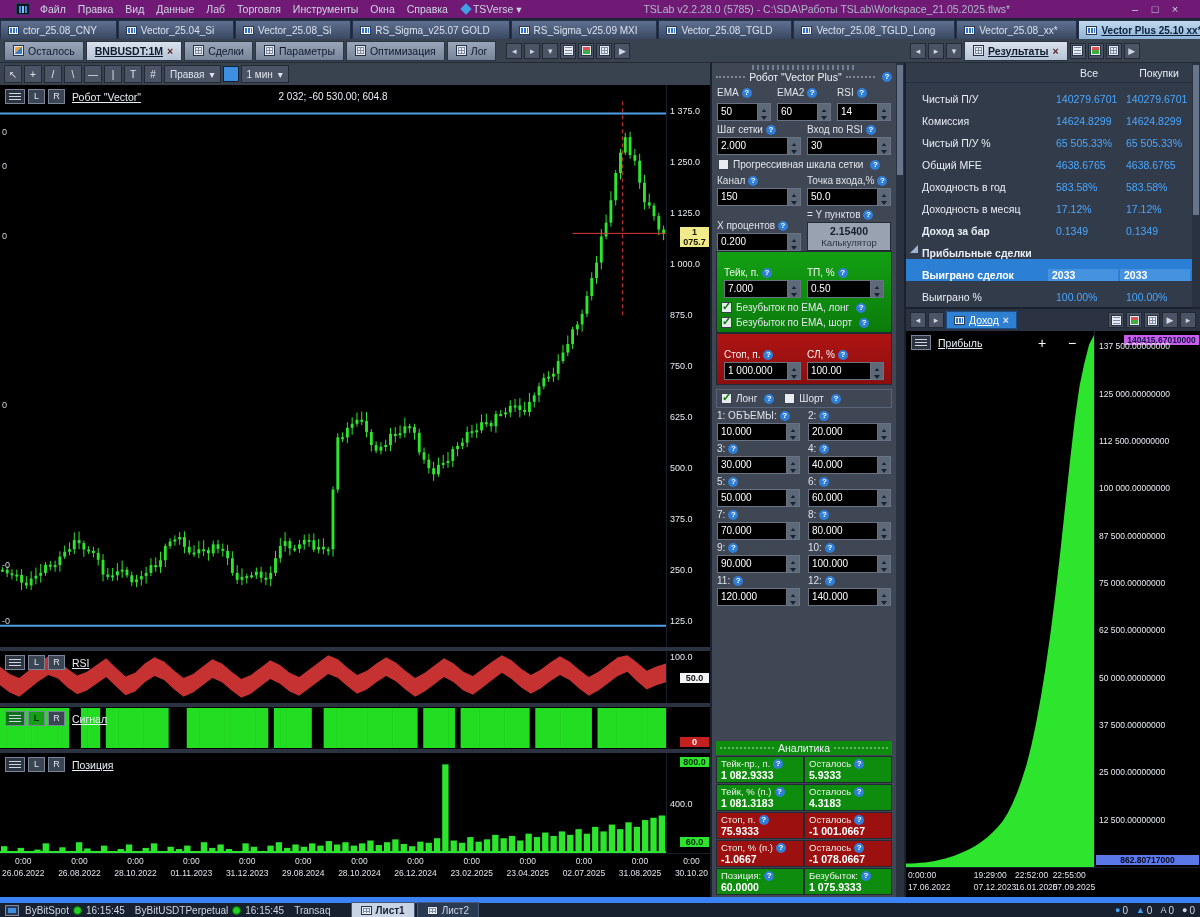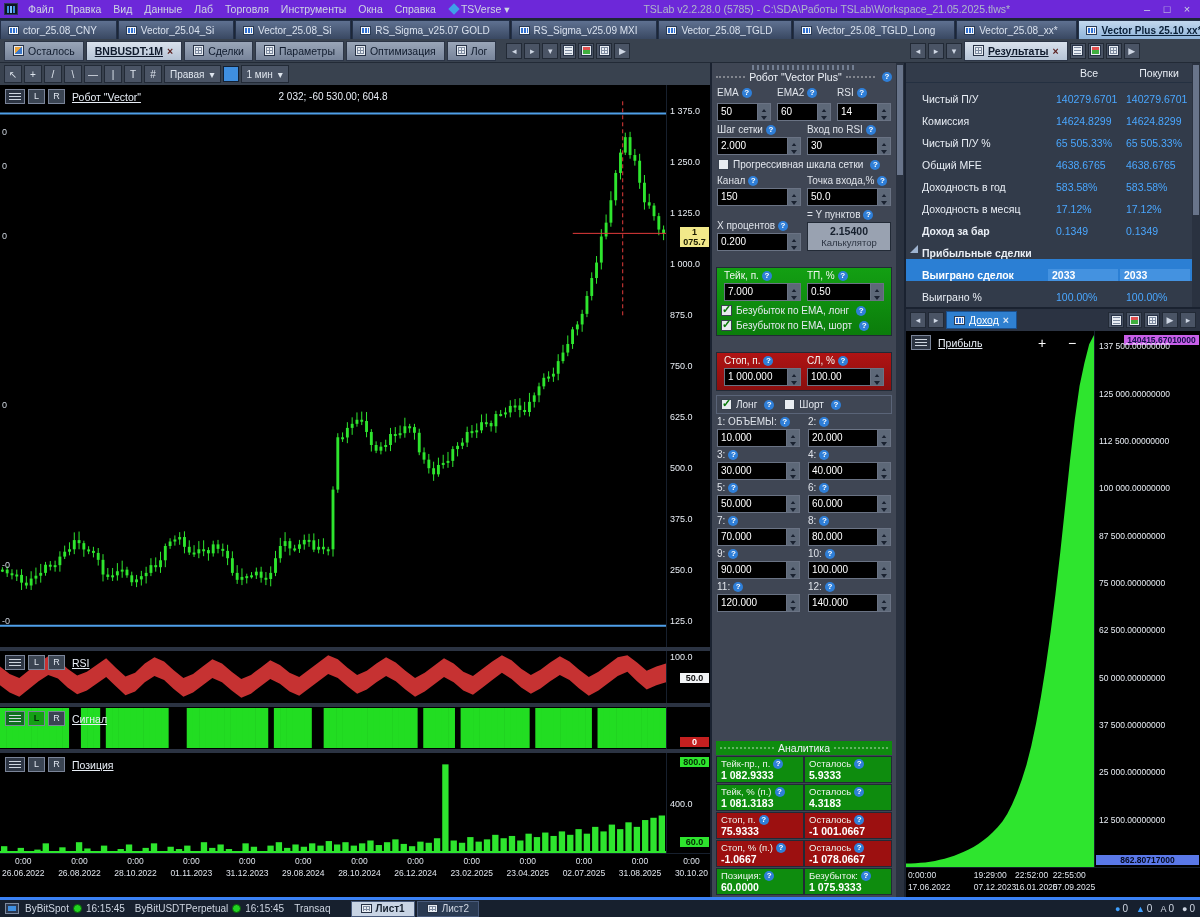--- a/index.html
+++ b/index.html
@@ -1,19 +1,19 @@
 <!DOCTYPE html>
 <html><head>
 <meta charset="utf-8">
 <style>
   *{margin:0;padding:0;box-sizing:border-box;font-family:"Liberation Sans",sans-serif;}
   html,body{width:1200px;height:917px;overflow:hidden;background:#2b323e;color:#dfe4ec;}
   body{display:flex;flex-direction:column;font-size:11px;}
   
-  .titlebar{height:18px;background:#6d28d9;display:flex;align-items:center;gap:2px;padding:0 4px;color:#cdd5e2;font-size:10.5px;flex:0 0 18px;}
+  .titlebar{height:18px;background:#701a75;display:flex;align-items:center;gap:2px;padding:0 16px;color:#cdd5e2;font-size:10.5px;flex:0 0 18px;}
   .applogo{width:14px;height:12px;background:#0d1524;border:1px solid #2b3a55;position:relative;margin-right:2px;}
   .applogo::after{content:"";position:absolute;left:2px;right:2px;bottom:1px;top:2px;
     background:linear-gradient(90deg,#3f8fe0 0 2px,transparent 2px 3px,#7fc0ff 3px 5px,transparent 5px 6px,#3f8fe0 6px 8px,transparent 8px);}
   .menu{padding:1px 6px;cursor:default;}
   .tsv{display:flex;align-items:center;gap:3px;padding:1px 6px;}
   .tsv-ico{width:8px;height:8px;background:#3fa0e8;transform:rotate(45deg);}
   .tb-title{flex:1;text-align:center;color:#aeb8c9;white-space:nowrap;overflow:hidden;}
   .winbtn{width:18px;text-align:center;color:#cdd5e2;font-size:11px;line-height:16px;}
   
   .tabrow{height:21px;background:#1d2737;display:flex;align-items:flex-end;flex:0 0 21px;overflow:hidden;}
@@ -103,21 +103,21 @@
   .spin-btns{width:13px;display:flex;flex-direction:column;border-left:1px solid #6a7384;}
   .su,.sd{flex:1;background:#5d6878;position:relative;}
   .su::after{content:"";position:absolute;left:3px;top:2px;border:3px solid transparent;border-bottom:4px solid #1a2230;}
   .sd::after{content:"";position:absolute;left:3px;top:4px;border:3px solid transparent;border-top:4px solid #1a2230;}
   .cbrow{display:flex;align-items:center;gap:4px;padding:2px 6px;margin-top:2px;font-size:10px;color:#e4e8ef;}
   .cb{width:11px;height:11px;background:#e8ecf0;border:1px solid #39424f;display:inline-block;position:relative;flex:0 0 11px;}
   .cb.on::after{content:"✓";color:#0a7a0a;font-size:11px;position:absolute;top:-3px;left:0;font-weight:bold;}
   .calcbox{background:#99a2b1;border:1px solid #222a36;padding:2px 3px;margin-top:2px;text-align:center;}
   .calcval{color:#17202e;font-size:10.5px;font-weight:bold;}
   .calclab{color:#2c3442;font-size:9.5px;}
-  .sec{margin:16px 4px 0 4px;padding:2px 2px 4px 2px;border:1px solid #222a36;}
+  .sec{margin:0 4px 0 4px;padding:15px 2px 4px 2px;border:1px solid #222a36;}
   .sec.green{background:linear-gradient(#13a013,#0b7c0b);}
   .sec.red{background:linear-gradient(#b01414,#8a0e0e);}
   .sec .plab{color:#f2f6f2;}
   .lsbox{margin:4px 4px 0 4px;border:1px solid #5a6478;padding:3px 4px;display:flex;gap:10px;}
   .volgrid{display:grid;grid-template-columns:1fr 1fr;column-gap:8px;row-gap:2px;padding:2px 5px 0 5px;}
   .volcell .plab{font-size:10px;}
   .analytics{margin-top:auto;padding-bottom:2px;}
   .an-row{display:flex;margin:1px 4px 0 4px;}
   .an-cell{flex:1;padding:1px 4px;border:1px solid #222a36;}
   .an-row.greenrow .an-cell{background:#0e8c0e;}
@@ -156,21 +156,21 @@
   .eq-axis{position:absolute;right:0;top:0;bottom:0;width:106px;background:#000;border-left:1px solid #17202e;}
   .eq-lab{position:absolute;left:4px;font-size:8.5px;color:#e8edf4;white-space:nowrap;}
   .eq-badge{position:absolute;left:1px;right:1px;font-size:8.5px;font-weight:bold;text-align:center;}
   .eq-badge.max{top:4px;background:#c95fe8;color:#14104a;margin-left:28px;}
   .eq-badge.min{bottom:2px;background:#5a78e8;color:#050a20;}
   .zoombtn{position:absolute;top:4px;color:#fff;font-size:14px;z-index:5;width:16px;text-align:center;}
   .eq-xaxis{flex:0 0 30px;background:#000;position:relative;border-top:1px solid #17202e;overflow:hidden;}
   .eq-xtick{position:absolute;top:2px;font-size:8.5px;color:#dfe4ec;white-space:nowrap;line-height:1.4;}
   
   .statusbar{height:20px;background:#17202e;display:flex;align-items:center;gap:6px;padding:0 5px;
-    font-size:10px;color:#cfd6e2;flex:0 0 20px;border-top:3px solid #3b82f6;justify-content:center;}
+    font-size:10px;color:#cfd6e2;flex:0 0 20px;border-top:6px solid #3b82f6;justify-content:center;}
   .mon{width:14px;height:11px;border:1px solid #7e8ba0;background:#2b3850;position:relative;}
   .mon::after{content:"";position:absolute;inset:2px;background:#3f8fe0;}
   .conn{display:flex;align-items:center;gap:4px;}
   .dot{width:9px;height:9px;border-radius:50%;background:#21d421;border:1px solid #0a5f0a;}
   .sheet{display:flex;align-items:center;gap:4px;background:#2a3a52;padding:1px 9px;border:1px solid #47597a;height:16px;}
   .sheet.active{background:#c8d4e4;color:#15202e;font-weight:bold;}
   .sheet .micon{width:9px;height:9px;}
   .counters{margin-left:auto;display:flex;gap:8px;align-items:center;}
   .counter{display:flex;align-items:center;gap:2px;color:#cfd6e2;}
   .counter .g{font-size:9px;}

